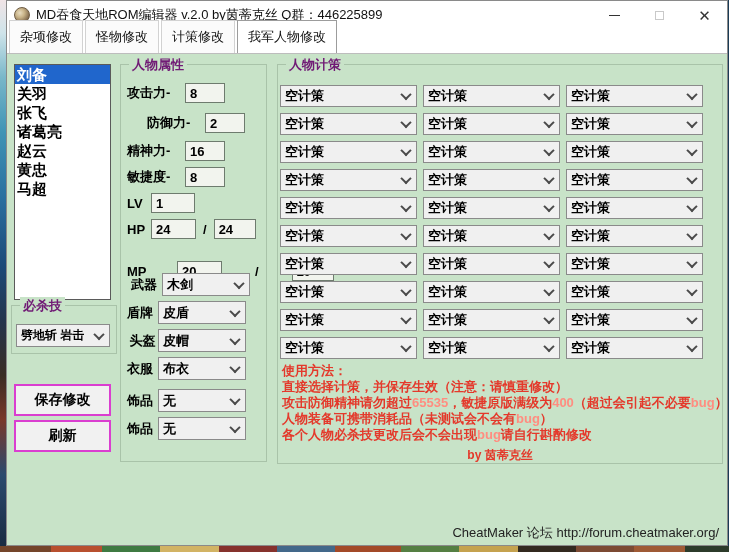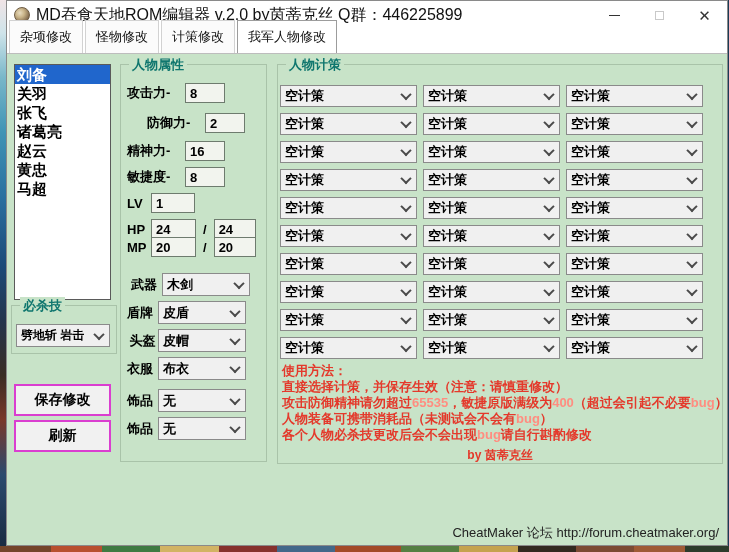--- a/index.html
+++ b/index.html
@@ -22,21 +22,21 @@
     position:absolute;left:6px;top:0;width:722px;height:546px;
     background:#ffffff;border:1px solid #8a8a8a;box-sizing:border-box;
   }
   
   .titlebar{height:28px;display:flex;align-items:center;background:#fff;}
   .app-icon{
     width:16px;height:16px;border-radius:50%;margin:0 6px 0 7px;flex:0 0 auto;
     background:radial-gradient(circle at 35% 35%,#e8dcc0 0%,#c9b489 35%,#8a7355 70%,#5e4b36 100%);
     border:1px solid #6e5c44;box-sizing:border-box;
   }
-  .title-text{font-size:16px;color:#111;white-space:nowrap;}
+  .title-text{font-size:13px;color:#111;white-space:nowrap;}
   .win-controls{margin-left:auto;display:flex;height:28px;}
   .win-btn{width:45px;height:28px;display:flex;align-items:center;justify-content:center;}
   .glyph-min{width:11px;height:0;border-top:1px solid #333;}
   .glyph-max{width:9px;height:9px;border:1px solid #c9c9c9;box-sizing:border-box;}
   .glyph-close{font-size:15px;color:#333;line-height:1;}
 
   
   .tabbar{
     height:24px;background:#fff;display:flex;align-items:flex-end;padding-left:2px;
   }
@@ -61,21 +61,21 @@
   }
   .list-item{
     font-size:15px;font-weight:bold;line-height:19px;padding-left:2px;color:#000;
     white-space:nowrap;
   }
   .list-item.selected{background:var(--selection-blue,#2066cc);color:#fff;}
 
   .groupbox{position:absolute;border:1px solid #a9c3a9;box-sizing:border-box;}
   .gb-label{
     position:absolute;top:-9px;left:8px;background:var(--content-bg,#c8e3c8);
-    padding:0 3px;font-size:13px;font-weight:bold;color:#0f766e;white-space:nowrap;
+    padding:0 3px;font-size:13px;font-weight:bold;color:#701a75;white-space:nowrap;
   }
 
   .select{
     background:#f0f0f0;border:1px solid #8a8a8a;box-sizing:border-box;
     display:flex;align-items:center;padding:0 6px 0 4px;
     font-size:13px;font-weight:bold;color:#000;white-space:nowrap;overflow:hidden;
   }
   .chev{
     flex:0 0 auto;margin-left:auto;width:6px;height:6px;
     border-right:2px solid #4a4a4a;border-bottom:2px solid #4a4a4a;
@@ -200,21 +200,21 @@
         <div class="tb" style="width:44px;height:20px;">1</div>
       </div>
 
       <div class="attr-row" style="left:6px;top:154px;">
         <span class="attr-label" style="width:24px;">HP</span>
         <div class="tb" style="width:45px;height:20px;">24</div>
         <span class="attr-label" style="margin:0 7px;">/</span>
         <div class="tb" style="width:42px;height:20px;">24</div>
       </div>
 
-      <div class="attr-row" style="left:6px;top:172px;">
+      <div class="attr-row" style="left:6px;top:196px;gap:26px;">
         <span class="attr-label" style="width:24px;">MP</span>
         <div class="tb" style="width:45px;height:20px;">20</div>
         <span class="attr-label" style="margin:0 7px;">/</span>
         <div class="tb" style="width:42px;height:20px;">20</div>
       </div>
 
       <div>
           <div class="attr-row" style="left: 10px; top: 208px;">
             <span class="attr-label" style="width: 31px;">武器</span>
             <div class="select" style="width: 88px; height: 23px;">

